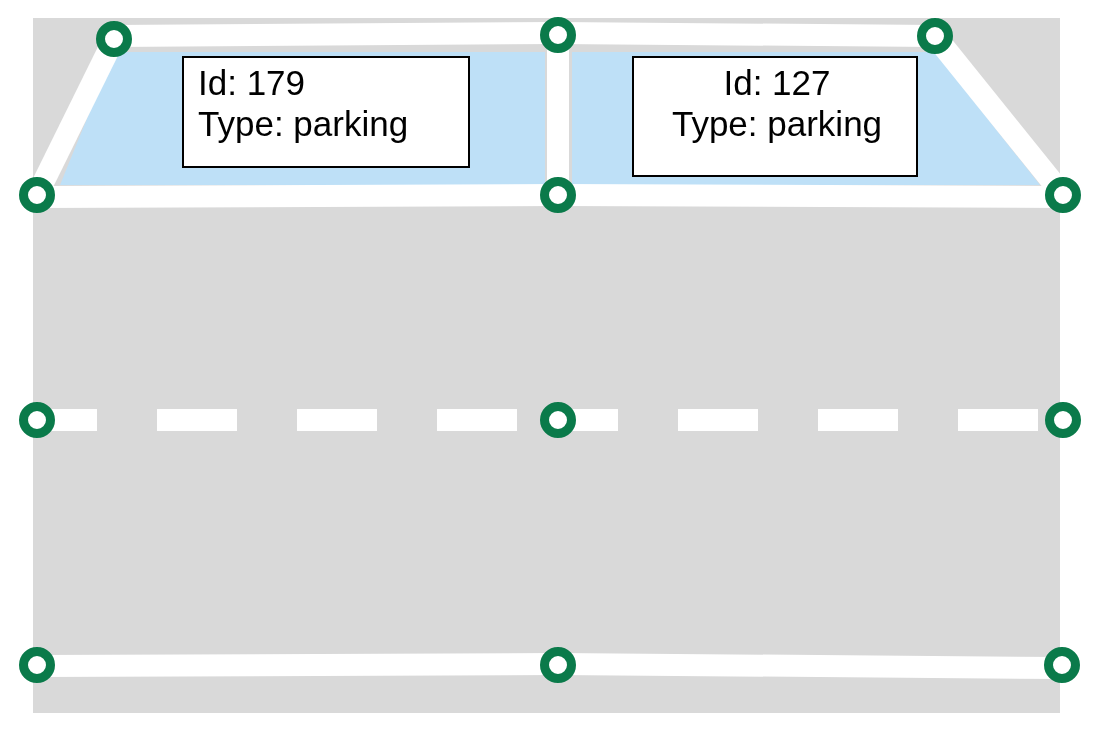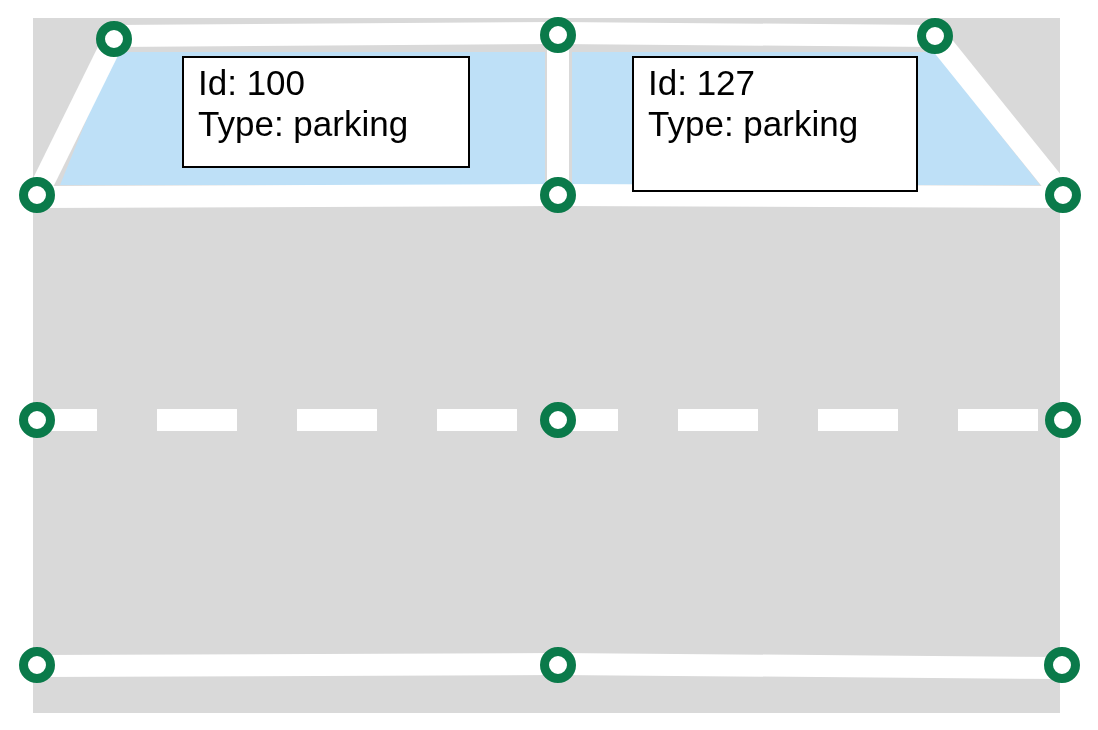--- a/index.html
+++ b/index.html
@@ -82,22 +82,22 @@
         <circle cx="37" cy="420" r="13.5" fill="#ffffff" stroke="#0a7a4a" stroke-width="9"></circle>
         <circle cx="558" cy="420" r="13.5" fill="#ffffff" stroke="#0a7a4a" stroke-width="9"></circle>
         <circle cx="1063" cy="420" r="13.5" fill="#ffffff" stroke="#0a7a4a" stroke-width="9"></circle>
         <circle cx="37" cy="665" r="13.5" fill="#ffffff" stroke="#0a7a4a" stroke-width="9"></circle>
         <circle cx="558" cy="665" r="13.5" fill="#ffffff" stroke="#0a7a4a" stroke-width="9"></circle>
         <circle cx="1062" cy="665" r="13.5" fill="#ffffff" stroke="#0a7a4a" stroke-width="9"></circle>
       </g>
   </svg>
 
   <div class="label-box" id="label-box-0" style="left: 182px; top: 56px; width: 288px; height: 112px;">
-    <div class="label-line">Id: 100</div>
+    <div class="label-line">Id: 179</div>
     <div class="label-line">Type: parking</div>
   </div>
 
-  <div class="label-box" id="label-box-1" style="left: 632px; top: 56px; width: 286px; height: 136px;">
+  <div class="label-box" id="label-box-1" style="left: 632px; top: 56px; width: 286px; height: 121px; text-align: center;">
     <div class="label-line">Id: 127</div>
     <div class="label-line">Type: parking</div>
   </div>
 
 </div>
 
 </body></html>

